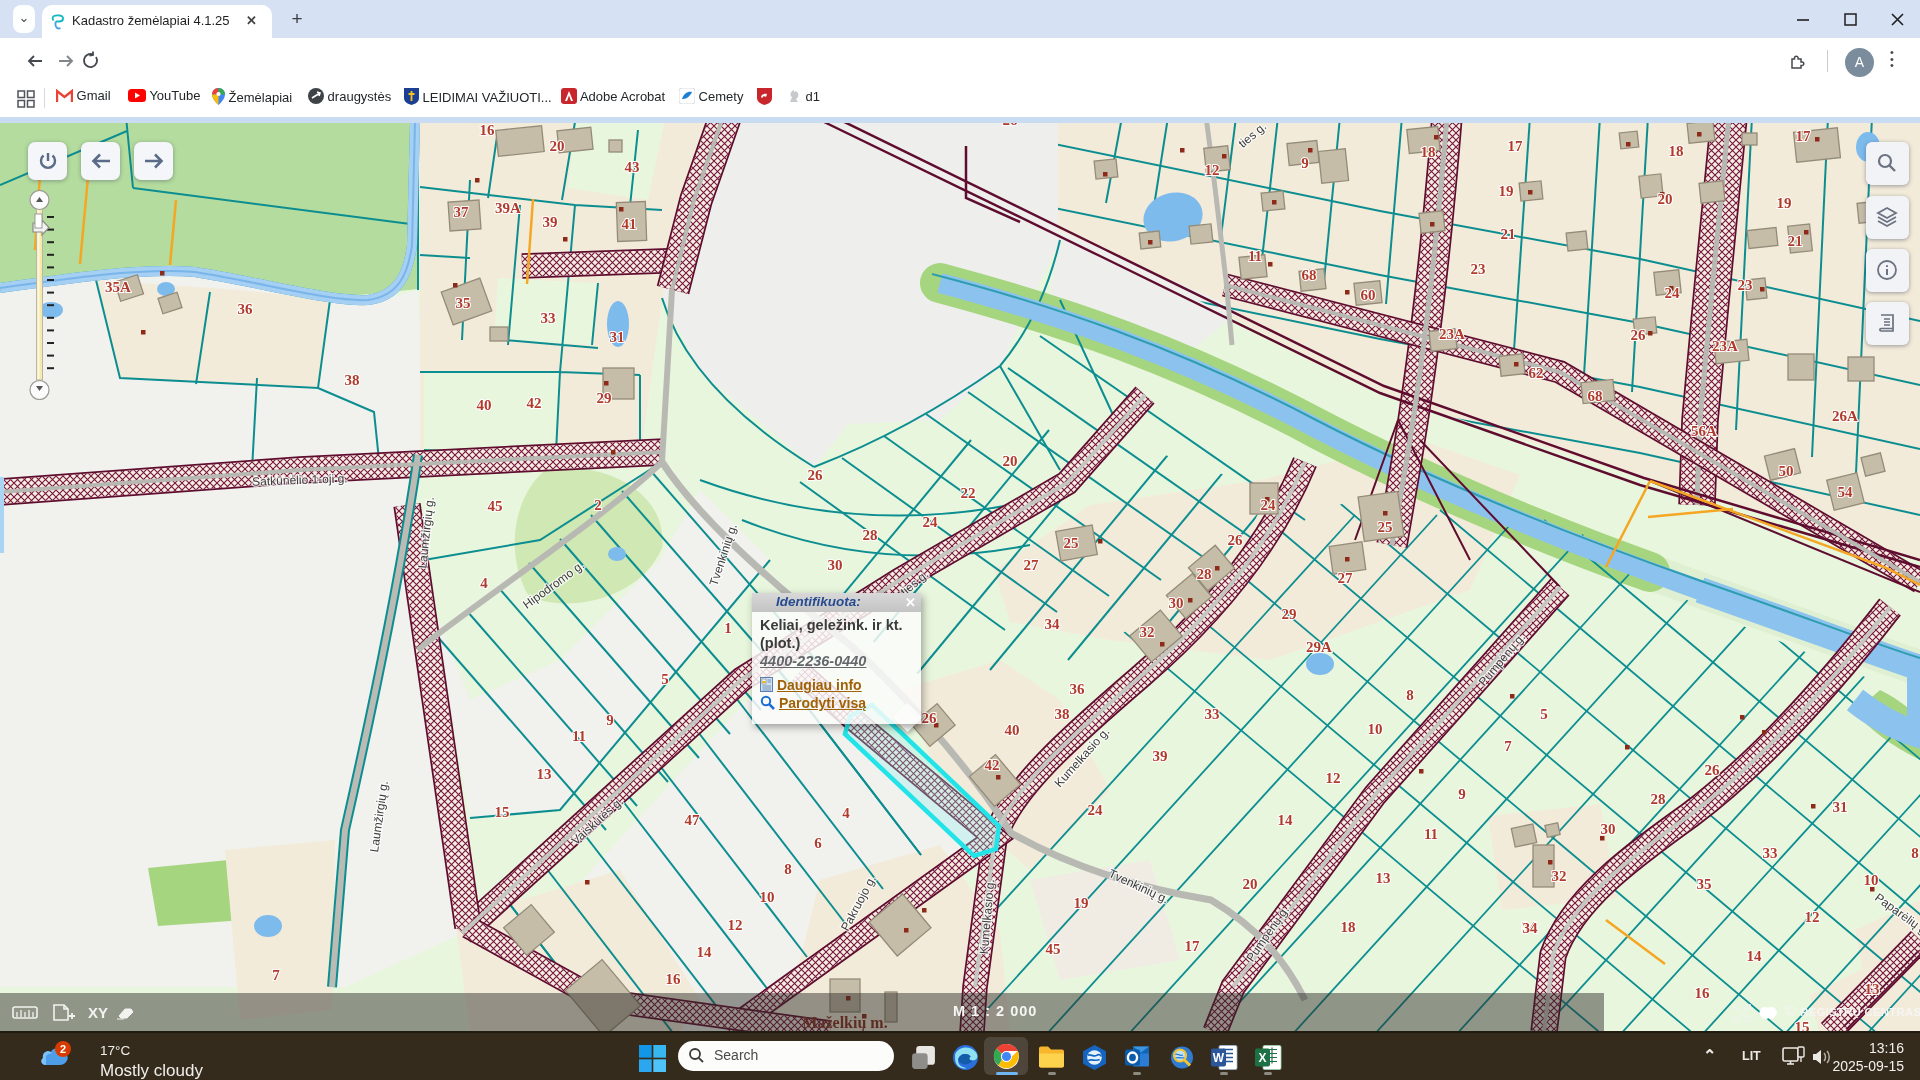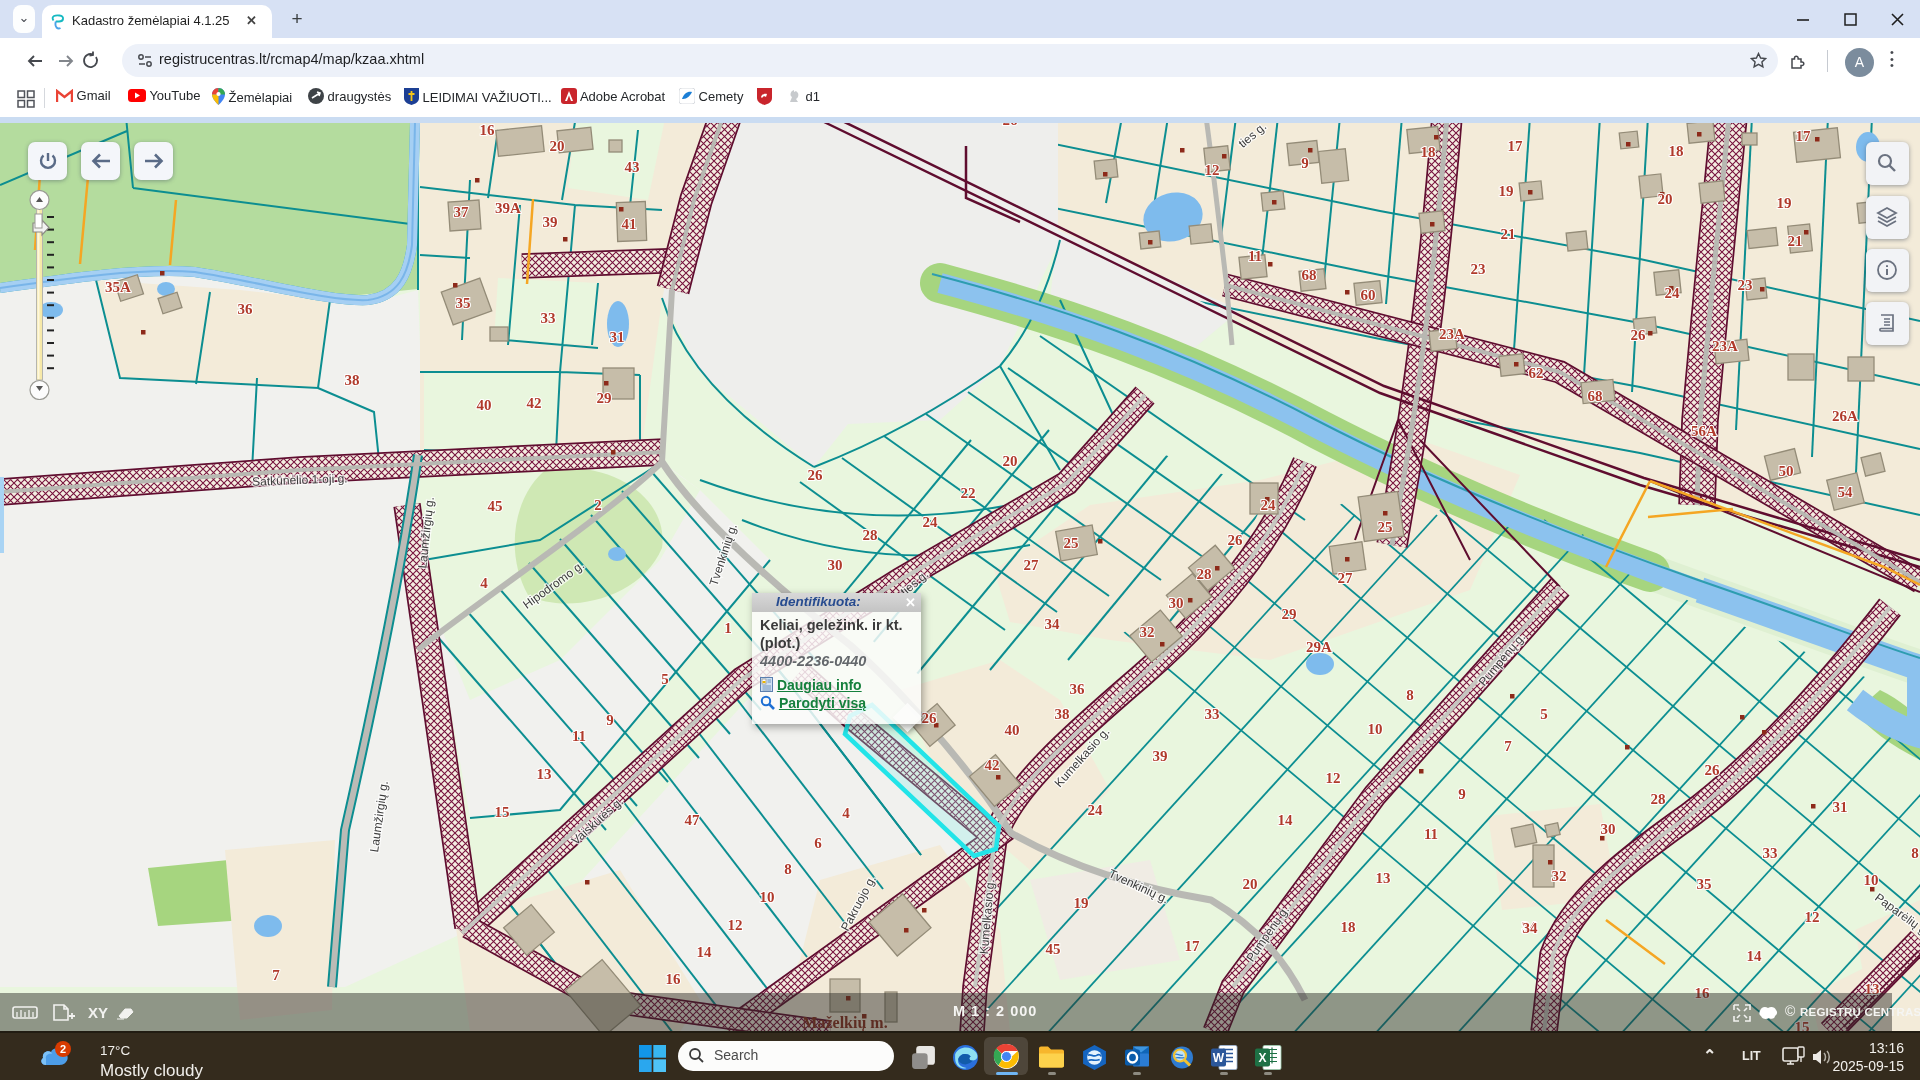--- a/index.html
+++ b/index.html
@@ -19,25 +19,25 @@
 .bm{position:absolute;top:7px;height:22px;font-size:13px;color:#232629;white-space:nowrap}
 .bm svg{vertical-align:-3px}
 
 .mapbtn{position:absolute;width:39px;height:38px;background:#f4f6fa;border-radius:7px;box-shadow:0 1px 4px rgba(60,70,90,.45);color:#5a6b87;text-align:center}
 .rbtn{position:absolute;left:1866px;width:43px;height:43px;background:#f2f3f6;border-radius:6px;box-shadow:0 1px 4px rgba(60,70,90,.5);color:#6b7280}
 
 #popup{position:absolute;left:752px;top:593px;width:169px;height:131px;box-shadow:2px 3px 8px rgba(0,0,0,.35);font-family:"Liberation Sans",sans-serif}
 #pophead{position:absolute;left:0;top:0;width:169px;height:19px;background:linear-gradient(#d8d8d8,#c3c3c3);color:#274b8f;font-weight:bold;font-style:italic;font-size:13.5px;padding:1px 0 0 24px}
 #pophead .px{position:absolute;right:5px;top:2px;color:#fff;font-style:normal;font-weight:bold;font-size:13px}
 #popbody{position:absolute;left:0;top:19px;width:169px;height:112px;background:rgba(252,252,250,.84);color:#3b3b3b;font-size:14.5px;font-weight:bold;padding:4px 0 0 8px;line-height:18px}
-#popbody .lnk{color:#63676b;font-style:italic;}
-#popbody .l2{color:#15803d;text-decoration:underline}
+#popbody .lnk{color:#63676b;font-style:italic;text-decoration:underline}
+#popbody .l2{color:#a16207;text-decoration:underline}
 #poptip{position:absolute;left:897px;top:707px;width:21px;height:21px;background:rgba(252,252,250,.92);transform:rotate(45deg);box-shadow:2px 2px 5px rgba(0,0,0,.25)}
 
-#mtb{position:absolute;left:0;top:993px;width:1892px;height:38px;background:rgba(42,42,38,.47);color:#f5f5f3}
+#mtb{position:absolute;left:0;top:993px;width:1604px;height:38px;background:rgba(42,42,38,.47);color:#f5f5f3}
 
 #taskbar{position:absolute;left:0;top:1031px;width:1920px;height:49px;background:#342b1d;border-top:2px solid #211c12}
 #tb-weather{position:absolute;left:38px;top:1038px;width:230px;color:#f0eeea}
 .tbtime{position:absolute;right:16px;color:#f2f0ec;font-size:14px;text-align:right}
 .appic{position:absolute;top:1043px;width:27px;height:27px}
 .rundash{position:absolute;top:1072px;width:8px;height:3px;background:#8d8a80;border-radius:2px}
 .trayic{position:absolute;color:#ece9e4}
 </style></head>
 <body>
 <svg class="abs" style="left:0;top:0" width="1920" height="1080" viewBox="0 0 1920 1080">
@@ -529,32 +529,20 @@
    <rect x="50" y="2" width="11" height="11" fill="none" stroke="#1f1f1f" stroke-width="1.5"></rect>
    <path d="M97,2 L108,13 M108,2 L97,13" stroke="#1f1f1f" stroke-width="1.6"></path>
  </svg>
 </div>
 <div id="toolbar">
  <svg class="abs" style="left:26px;top:13px" width="96" height="20" viewBox="0 0 96 20">
   <path d="M16,10 L3,10 M8,5 L3,10 L8,15" stroke="#45484e" stroke-width="1.9" fill="none"></path>
   <path d="M33,10 L46,10 M41,5 L46,10 L41,15" stroke="#82868c" stroke-width="1.9" fill="none"></path>
   <path d="M70,6 A6.5,6.5 0 1 1 67,3.5 M67,0.5 L67,4 L63.5,4.5" stroke="#45484e" stroke-width="1.8" fill="none"></path>
  </svg>
- <div id="urlpill">
-  <svg class="abs" style="left:14px;top:8px" width="18" height="18" viewBox="0 0 18 18">
-    <circle cx="5" cy="5" r="2.2" fill="none" stroke="#474a50" stroke-width="1.5"></circle>
-    <line x1="9" y1="5" x2="15" y2="5" stroke="#474a50" stroke-width="1.5"></line>
-    <circle cx="13" cy="12" r="2.2" fill="none" stroke="#474a50" stroke-width="1.5"></circle>
-    <line x1="3" y1="12" x2="9" y2="12" stroke="#474a50" stroke-width="1.5"></line>
-  </svg>
-  <span class="url">registrucentras.lt/rcmap4/map/kzaa.xhtml</span>
-  <svg class="abs" style="left:1628px;top:8px" width="17" height="17" viewBox="0 0 17 17">
-   <path d="M8.5,1.5 L10.6,6 L15.5,6.6 L11.9,10 L12.9,14.9 L8.5,12.4 L4.1,14.9 L5.1,10 L1.5,6.6 L6.4,6 Z" fill="none" stroke="#45484e" stroke-width="1.4"></path>
-  </svg>
- </div>
  <svg class="abs" style="left:1788px;top:14px" width="18" height="18" viewBox="0 0 18 18">
    <path d="M4,7 L6.5,7 L6.5,6 A1.8,1.8 0 1 1 10.1,6 L10.1,7 L13,7 L13,10 L14,10 A1.8,1.8 0 1 1 14,13.6 L13,13.6 L13,16 L4,16 Z" fill="none" stroke="#45484e" stroke-width="1.5"></path>
  </svg>
  <div class="abs" style="left:1827px;top:12px;width:1px;height:22px;background:#c6cad1"></div>
  <div class="abs" style="left:1845px;top:10px;width:29px;height:29px;border-radius:50%;background:#7b8c9d;color:#fff;font-size:14px;text-align:center;line-height:29px">A</div>
  <div class="abs" style="left:1885px;top:11px;color:#45484e;font-size:11px;letter-spacing:0;line-height:6.5px;text-align:center;width:14px">•<br>•<br>•</div>
 </div>
 <div id="bmbar">
  <svg class="abs" style="left:17px;top:9px" width="18" height="18" viewBox="0 0 18 18">
   <g fill="none" stroke="#50535a" stroke-width="1.5">

